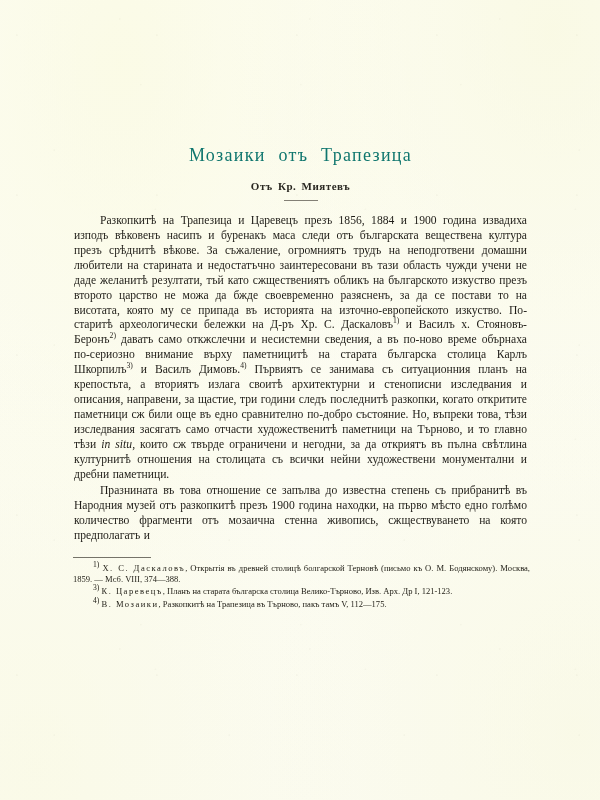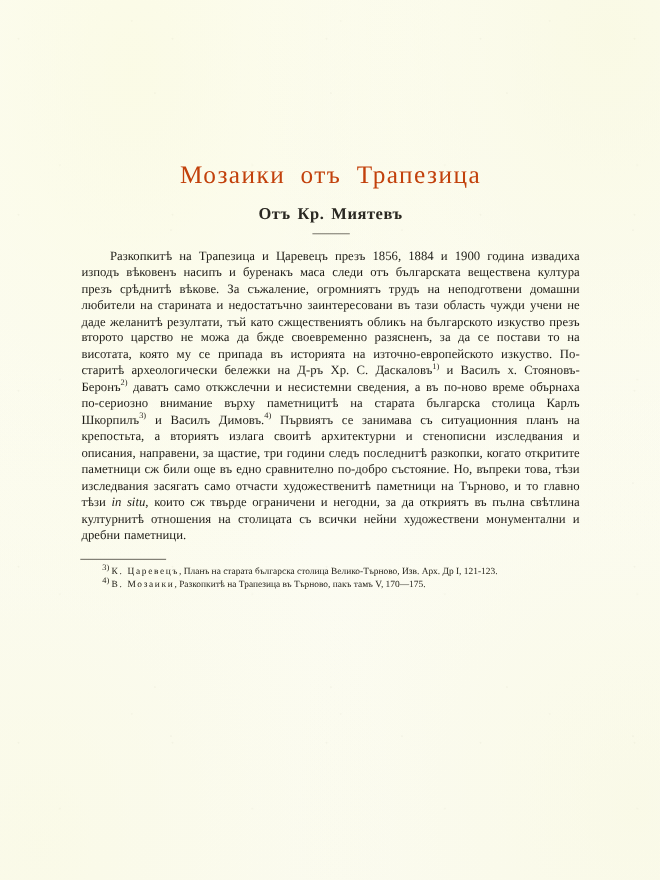--- a/index.html
+++ b/index.html
@@ -39,32 +39,32 @@
     position: absolute;
     left: 73px;
     top: 0;
     width: 455px;
   }
 
   
   .title {
     margin-top: 146px;
     text-align: center;
-    font-size: 23px;
+    font-size: 18px;
     letter-spacing: 1.3px;
     word-spacing: 7px;
-    color: #c2410c;
+    color: #0f766e;
     font-weight: 400;
     line-height: 1.1;
   }
 
   .byline {
     margin-top: 14px;
     text-align: center;
-    font-size: 15px;
+    font-size: 11px;
     font-weight: bold;
     letter-spacing: 0.5px;
     word-spacing: 2px;
     color: #2a2822;
   }
 
   .title-rule {
     width: 34px;
     height: 1px;
     background: #6d6a60;
@@ -153,33 +153,36 @@
     <h1 class="title">Мозаики отъ Трапезица</h1>
 
     <div class="byline">Отъ Кр. Миятевъ</div>
 
     <div class="title-rule"></div>
 
     <div class="body-block">
 
       <p class="para"><span>Разкопкитѣ на Трапезица и Царевецъ презъ 1856, 1884 и 1900 година извадиха изподъ вѣковенъ насипъ и буренакъ маса следи отъ българската веществена култура презъ срѣднитѣ вѣкове. За съжаление, огромниятъ трудъ на неподготвени домашни любители на старината и недостатъчно заинтересовани въ тази область чужди учени не даде желанитѣ резултати, тъй като сжществениятъ обликъ на българското изкуство презъ второто царство не можа да бжде своевременно разясненъ, за да се постави то на висотата, която му се припада въ историята на източно-европейското изкуство. По-старитѣ археологически бележки на Д-ръ Хр. С. Даскаловъ</span><sup class="fn">1)</sup><span> и Василъ х. Стояновъ-Беронъ</span><sup class="fn">2)</sup><span> даватъ само откжслечни и несистемни сведения, а въ по-ново време обърнаха по-сериозно внимание върху паметницитѣ на старата българска столица Карлъ Шкорпилъ</span><sup class="fn">3)</sup><span> и Василъ Димовъ.</span><sup class="fn">4)</sup><span> Първиятъ се занимава съ ситуационния планъ на крепостьта, а вториятъ излага своитѣ архитектурни и стенописни изследвания и описания, направени, за щастие, три години следъ последнитѣ разкопки, когато откритите паметници сж били още въ едно сравнително по-добро състояние. Но, въпреки това, тѣзи изследвания засягатъ само отчасти художественитѣ паметници на Търново, и то главно тѣзи </span><span class="it">in situ</span><span>, които сж твърде ограничени и негодни, за да откриятъ въ пълна свѣтлина културнитѣ отношения на столицата съ всички нейни художествени монументални и дребни паметници.</span></p>
 
+      <p class="para">Празнината въ това отношение се запълва до известна степень съ прибранитѣ въ Народния музей отъ разкопкитѣ презъ 1900 година находки, на първо мѣсто едно голѣмо количество фрагменти отъ мозаична стенна живопись, сжществуването на която предполагатъ и</p>
 
     </div>
 
     <div class="fn-rule"></div>
 
     <div class="footnotes">
 
+      <p class="fnote"><sup class="fn">1)</sup>
+        <span class="sp">Х. С. Даскаловъ</span><span>, Открытія въ древней столицѣ болгарской Терновѣ (письмо къ О. М. Бодянскому). Москва, 1859. — Мсб. VIII, 374—388.</span></p>
 
 
       <p class="fnote"><sup class="fn">3)</sup>
         <span class="sp">К. Царевецъ</span><span>, Планъ на старата българска столица Велико-Търново, Изв. Арх. Др I, 121-123.</span></p>
 
       <p class="fnote"><sup class="fn">4)</sup>
-        <span class="sp">В. Мозаики</span><span>, Разкопкитѣ на Трапезица въ Търново, пакъ тамъ V, 170—175.</span></p>
+        <span class="sp">В. Мозаики</span><span>, Разкопкитѣ на Трапезица въ Търново, пакъ тамъ V, 112—175.</span></p>
 
     </div>
 
   </div>
 </div>
 
 <div class="speckle"></div>
 
 </body></html>

